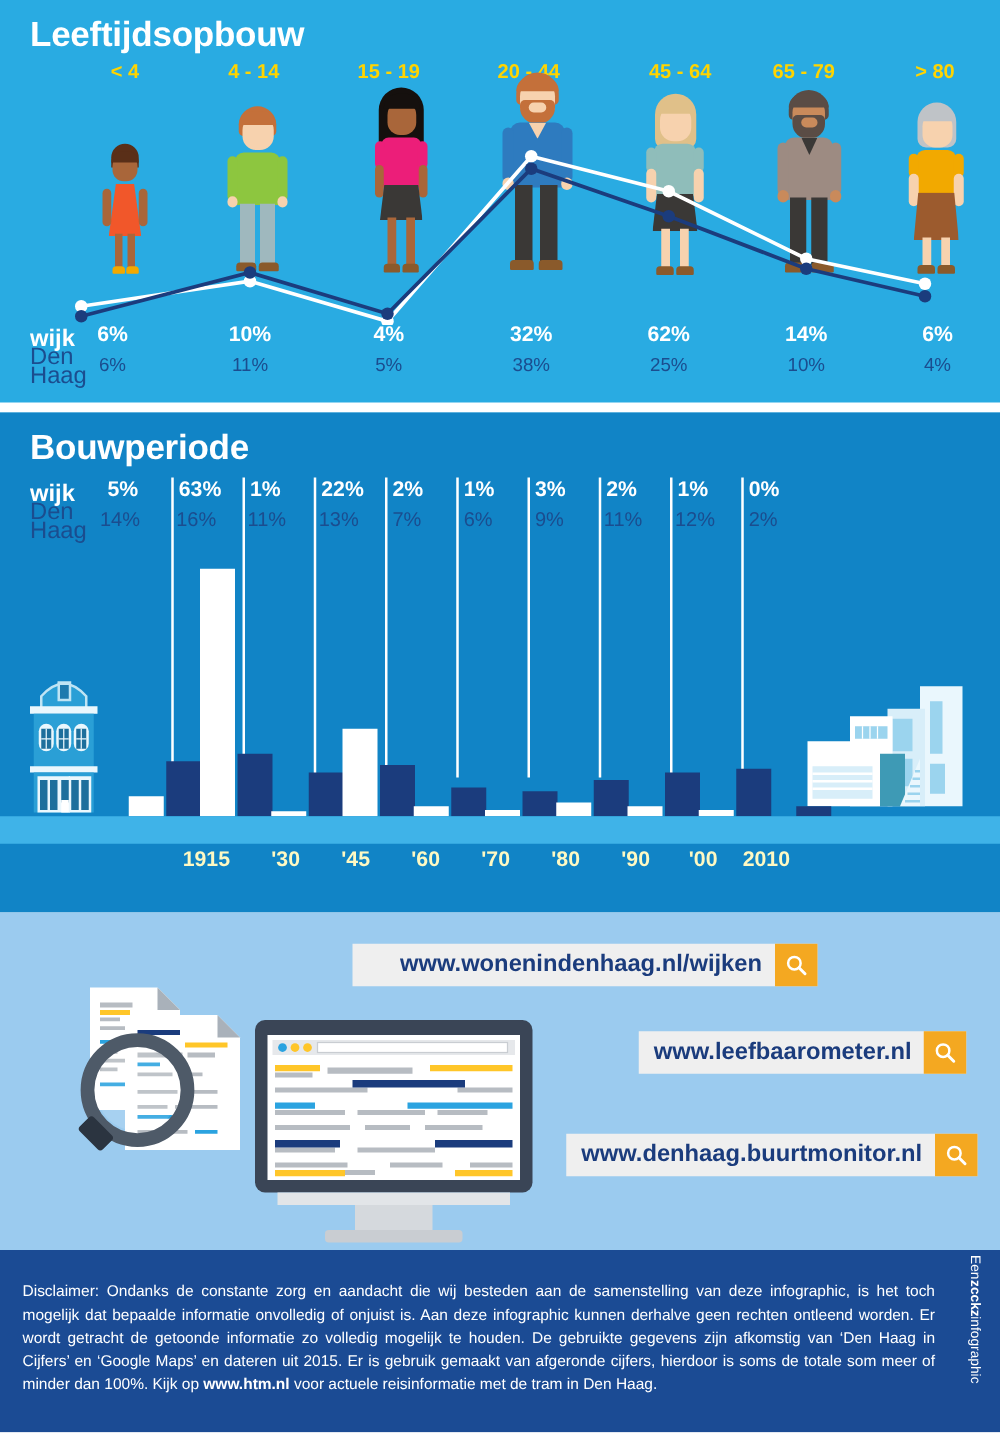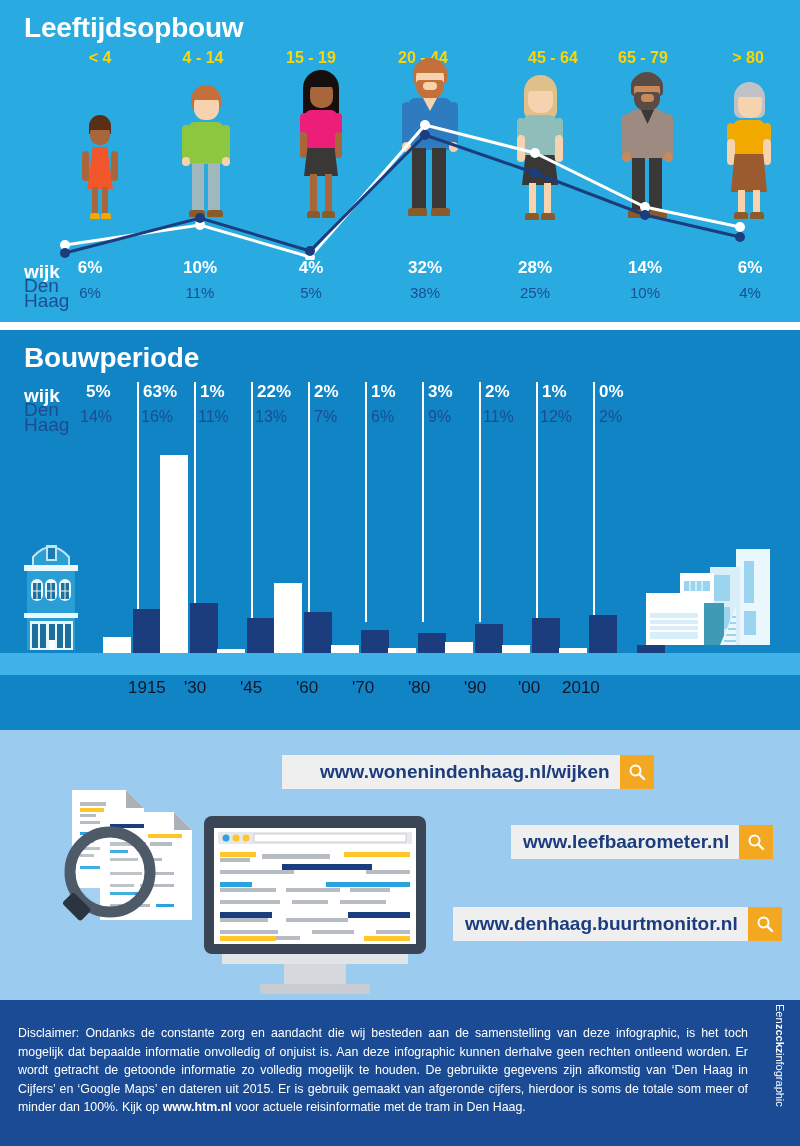--- a/index.html
+++ b/index.html
@@ -44,21 +44,21 @@
   .bcell{position:absolute;text-align:left;}
   .bcell.wijk{color:#ffffff;font-size:17px;font-weight:bold;top:0px;}
   .bcell.dh{color:#1B4D8F;font-size:16px;top:26px;}
 
   #chart-area{position:absolute;left:0;top:110px;width:800px;height:235px;}
   .bar{position:absolute;bottom:0;}
   .bar.w{background:#ffffff;}
   .bar.d{background:#1B3C7D;}
   #ground{position:absolute;left:0;bottom:0;width:800px;height:22px;background:#3FB3E8;}
   #years{position:absolute;left:0;top:348px;width:800px;height:30px;}
-  .yr{position:absolute;color:#0f172a;font-size:17px;font-weight:normal;text-align:left;}
+  .yr{position:absolute;color:#fef9c3;font-size:17px;font-weight:bold;text-align:right;}
 
   
   #sec-links{position:absolute;left:0;top:730px;width:800px;height:270px;background:#9BCBEF;overflow:hidden;}
   .urlbox{position:absolute;height:34px;background:#EFEFEF;display:flex;align-items:center;}
   .urlbox .u-txt{padding:0 10px 0 12px;color:#1B3C7D;font-size:19px;font-weight:bold;white-space:nowrap;}
   .urlbox .u-btn{width:34px;height:34px;background:#F4A821;display:flex;align-items:center;justify-content:center;flex:0 0 34px;}
 
   
   #sec-disc{position:absolute;left:0;top:1000px;width:800px;height:146px;background:#1B4B94;}
   #disc-txt{position:absolute;left:18px;top:24px;width:730px;color:#ffffff;font-size:12.4px;line-height:18.5px;text-align:justify;}
@@ -72,21 +72,21 @@
 
 <div id="page">
 
   <div id="sec-age">
     <div class="sec-title" id="age-title">Leeftijdsopbouw</div>
 
     <div class="age-head" style="left:60px;width:80px;">&lt; 4</div>
     <div class="age-head" style="left:160px;width:86px;">4 - 14</div>
     <div class="age-head" style="left:268px;width:86px;">15 - 19</div>
     <div class="age-head" style="left:380px;width:86px;">20 - 44</div>
-    <div class="age-head" style="left:510px;width:86px;">45 - 64</div>
+    <div class="age-head" style="left:483px;width:86px;text-align:right;">45 - 64</div>
     <div class="age-head" style="left:600px;width:86px;">65 - 79</div>
     <div class="age-head" style="left:712px;width:72px;">&gt; 80</div>
 
     <div class="person" style="left:78px;bottom:110px;width:44px;height:105px;">
       <div class="p-hair" style="left:11px;top:0;width:22px;height:19px;background:#5A2F18;border-radius:11px 11px 0 0;"></div>
       <div class="p-head" style="left:12px;top:8px;width:20px;height:22px;background:#A9663A;border-radius:10px 10px 9px 9px;"></div>
       <div class="p-hair" style="left:11px;top:6px;width:22px;height:9px;background:#5A2F18;border-radius:11px 11px 0 0;"></div>
       <div class="p-body" style="left:9px;top:32px;width:26px;height:42px;background:#F1572A;clip-path:polygon(22% 0,78% 0,100% 100%,0 100%);"></div>
       <div class="p-arm" style="left:4px;top:36px;width:7px;height:30px;background:#A9663A;border-radius:4px;"></div>
       <div class="p-arm" style="left:33px;top:36px;width:7px;height:30px;background:#A9663A;border-radius:4px;"></div>
@@ -224,21 +224,21 @@
       <div class="row-lbl wijk">wijk</div>
       <div class="row-lbl dh">
         <div>Den</div>
         <div>Haag</div>
       </div>
 
       <div class="cell wijk" style="left:60px;width:60px;">6%</div>
       <div class="cell wijk" style="left:165px;width:70px;">10%</div>
       <div class="cell wijk" style="left:278px;width:66px;">4%</div>
       <div class="cell wijk" style="left:390px;width:70px;">32%</div>
-      <div class="cell wijk" style="left:500px;width:70px;">28%</div>
+      <div class="cell wijk" style="left:500px;width:70px;">62%</div>
       <div class="cell wijk" style="left:610px;width:70px;">14%</div>
       <div class="cell wijk" style="left:720px;width:60px;">6%</div>
 
       <div class="cell dh" style="left:60px;width:60px;">6%</div>
       <div class="cell dh" style="left:165px;width:70px;">11%</div>
       <div class="cell dh" style="left:278px;width:66px;">5%</div>
       <div class="cell dh" style="left:390px;width:70px;">38%</div>
       <div class="cell dh" style="left:500px;width:70px;">25%</div>
       <div class="cell dh" style="left:610px;width:70px;">10%</div>
       <div class="cell dh" style="left:720px;width:60px;">4%</div>

